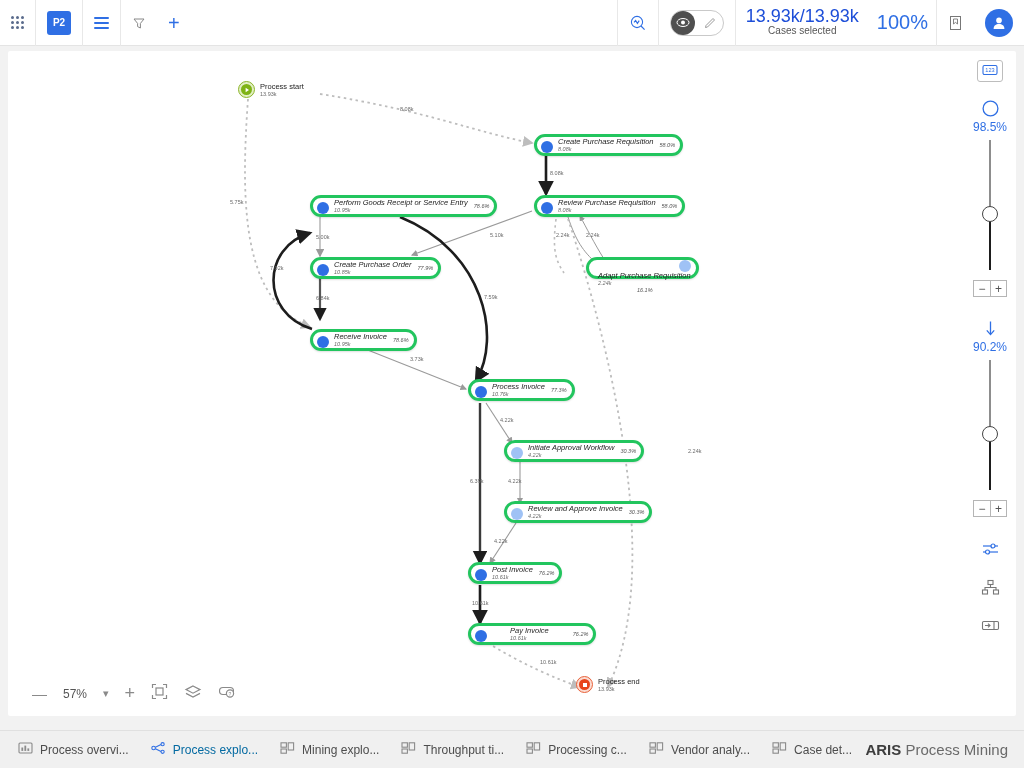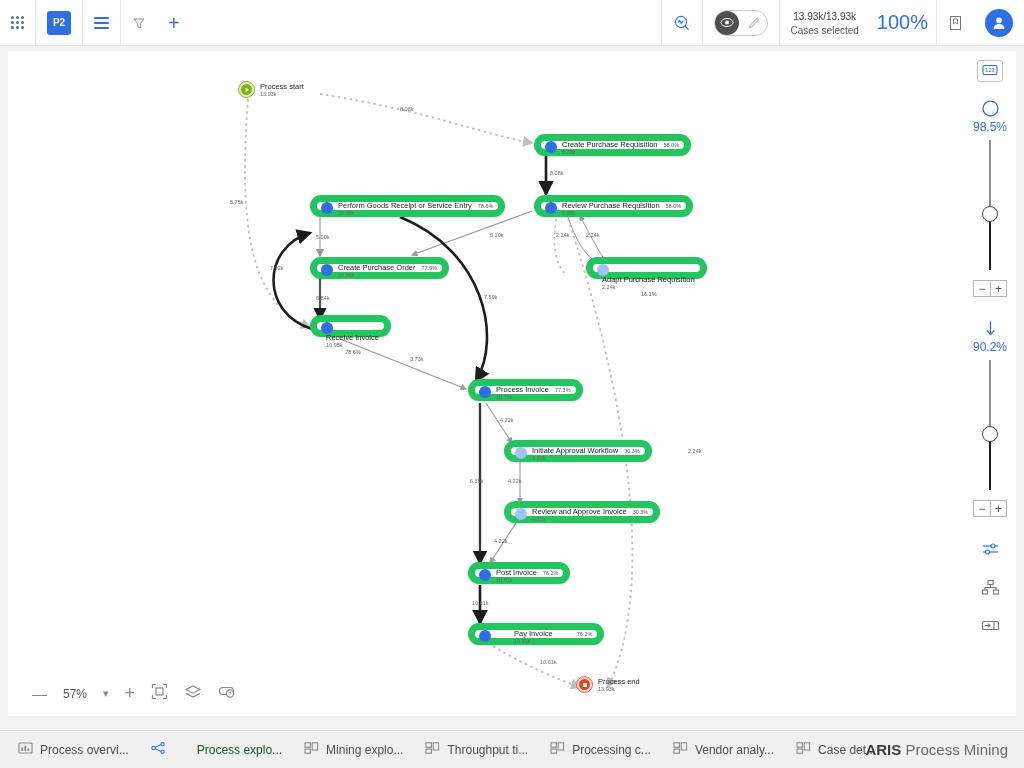--- a/index.html
+++ b/index.html
@@ -38,40 +38,41 @@
     display: flex; align-items: center; position: relative; background: #fff;
   }
   .eye-knob {
     width: 24px; height: 24px; border-radius: 50%; background: #4f4f4f;
     display: flex; align-items: center; justify-content: center;
     position: absolute; left: 0px; top: 0px;
   }
   .pencil-slot { position: absolute; right: 6px; top: 5px; }
 
   .cases-box { display: flex; flex-direction: column; align-items: center; padding: 0 10px; }
-  .cases-num { font-size: 10px; color: #404040; line-height: 15px; }
+  .cases-num { font-size: 18px; color: #1d4ed8; line-height: 15px; }
   .cases-lbl { font-size: 10px; color: #555; line-height: 13px; }
   .pct-big { font-size: 20px; color: #2f6fe4; padding: 0 8px; }
   .avatar {
     width: 28px; height: 28px; border-radius: 50%; background: #2f6fe4;
     display: flex; align-items: center; justify-content: center;
   }
 
   
   .canvas {
     position: absolute; left: 8px; top: 51px; width: 1008px; height: 665px;
     background: #ffffff; border-radius: 2px; overflow: hidden;
   }
   svg.graph { position: absolute; left: 0; top: 0; width: 1008px; height: 665px; }
 
   .node {
-    position: absolute; background: #ffffff; border: 7px solid #22c55e;
-    border-radius: 11px; height: 22px; display: flex; align-items: flex-start;
+    position: absolute; background: #ffffff; border: 3px solid #22c55e;
+    border-radius: 11px; height: 22px; display: flex; align-items: flex-end;
     padding: 0 5px 0 4px; box-shadow: 0 1px 2px rgba(0,0,0,0.13);
     white-space: nowrap;
+    font-style: italic;
   }
   .node .dot { width: 12px; height: 12px; border-radius: 50%; background: #2f6fe4; flex: none; }
   .node .dot.light { background: #9fc2f5; }
   .node .txt { margin-left: 5px; display: flex; flex-direction: column; justify-content: center; }
   .node .nm { font-size: 7.5px; color: #1d1d1d; line-height: 8px; }
   .node .vl { font-size: 5.5px; color: #6a6a6a; line-height: 7px; }
   .node .pc { font-size: 5.5px; color: #555; margin-left: 6px; align-self: center; }
 
   .endpoint { position: absolute; display: flex; align-items: center; white-space: nowrap; }
   .ep-ring {
@@ -119,21 +120,21 @@
   .pmbtns div:first-child { border-right: none; }
 
   
   .tabbar {
     position: absolute; left: 0; bottom: 0; width: 1024px; height: 38px;
     background: #f0f0f0; display: flex; align-items: center;
     border-top: 1px solid #e0e0e0; padding-left: 18px;
   }
   .tab { display: flex; align-items: center; gap: 7px; margin-right: 22px; white-space: nowrap; }
   .tab .lbl { font-size: 12px; color: #4d4d4d; text-align: center; }
-  .tab.active .lbl { color: #14532d; margin-left: 24px; }
+  .tab.active .lbl { color: #0369a1; }
   .brand { position: absolute; right: 16px; font-size: 15px; color: #6a6a6a; }
   .brand b { color: #3d3d3d; font-weight: bold; }
 </style>
 </head>
 <body>
 
 <div id="app">
 
   <div class="topbar">
     <div class="tb-cell">
@@ -341,21 +342,21 @@
 
     <div class="node" style="left:302px; top:206px;">
       <span class="dot"></span>
       <span class="txt">
         <span class="nm">Create Purchase Order</span>
         <span class="vl">10.85k</span>
       </span>
       <span class="pc">77.9%</span>
     </div>
 
-    <div class="node" style="left:302px; top:264px;flex-direction:column;">
+    <div class="node" style="left:302px; top:278px;">
       <span class="dot"></span>
       <span class="txt">
         <span class="nm">Receive Invoice</span>
         <span class="vl">10.95k</span>
       </span>
       <span class="pc">78.6%</span>
     </div>
 
     <div class="node" style="left:460px; top:328px;">
       <span class="dot"></span>

